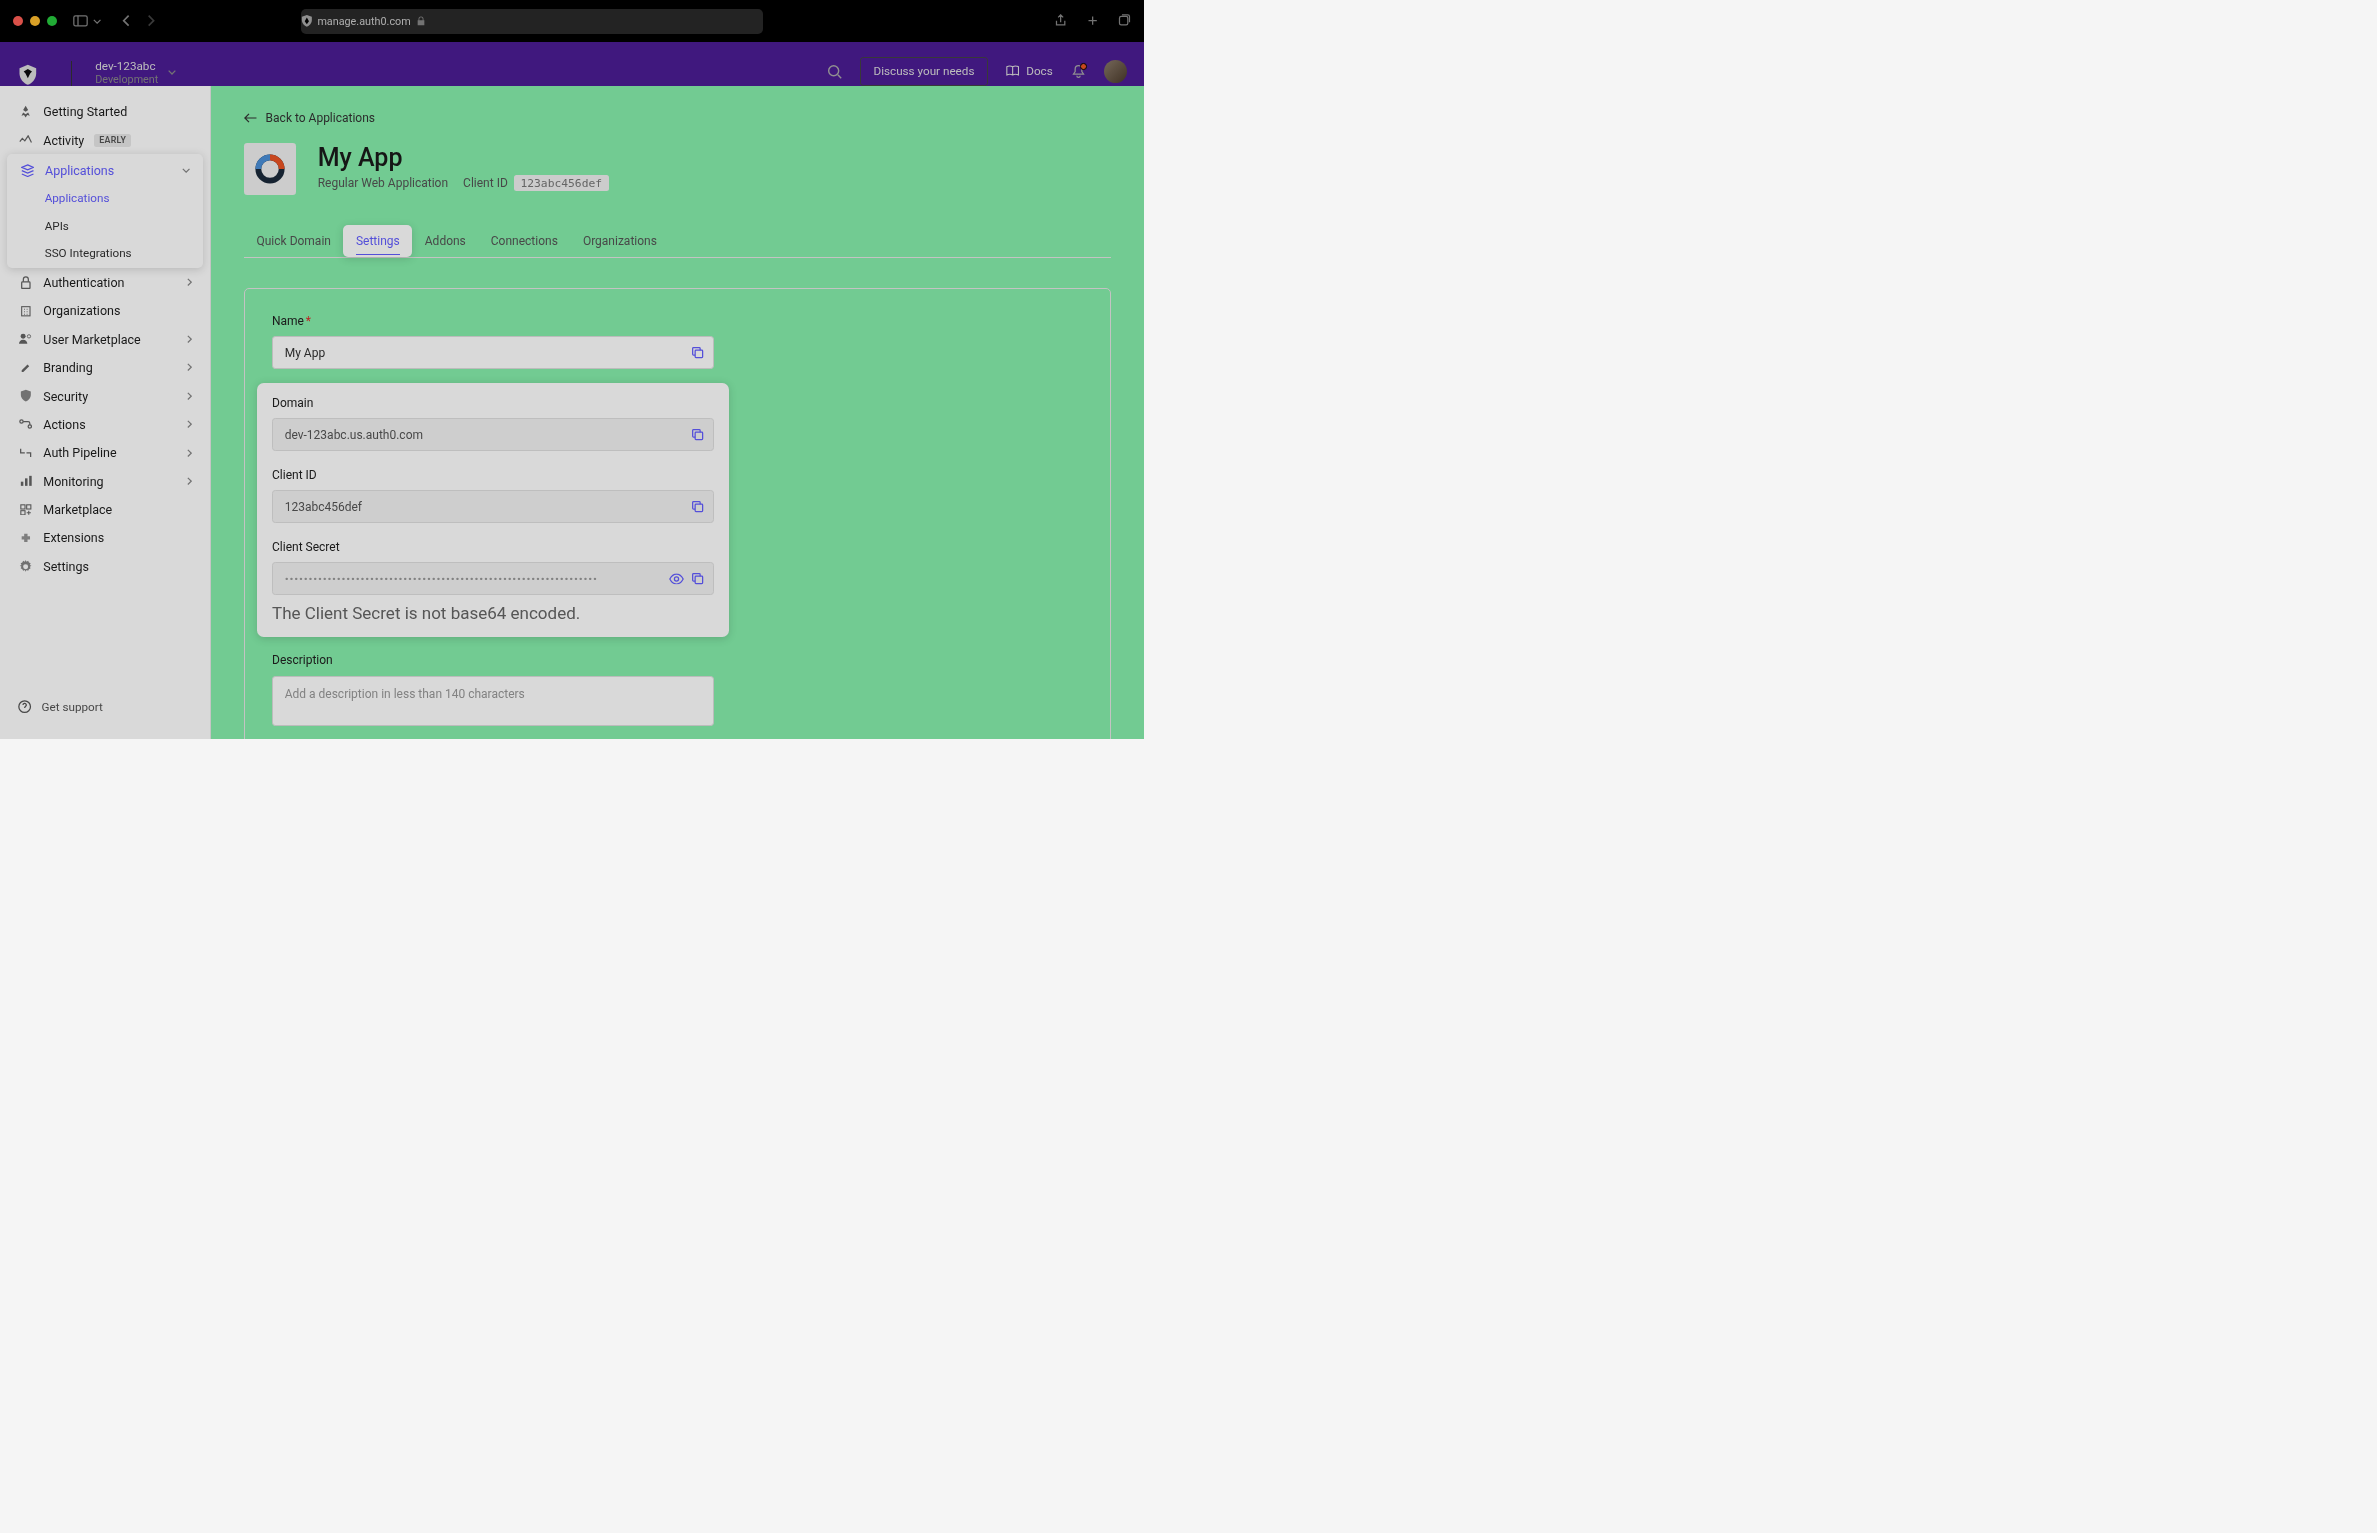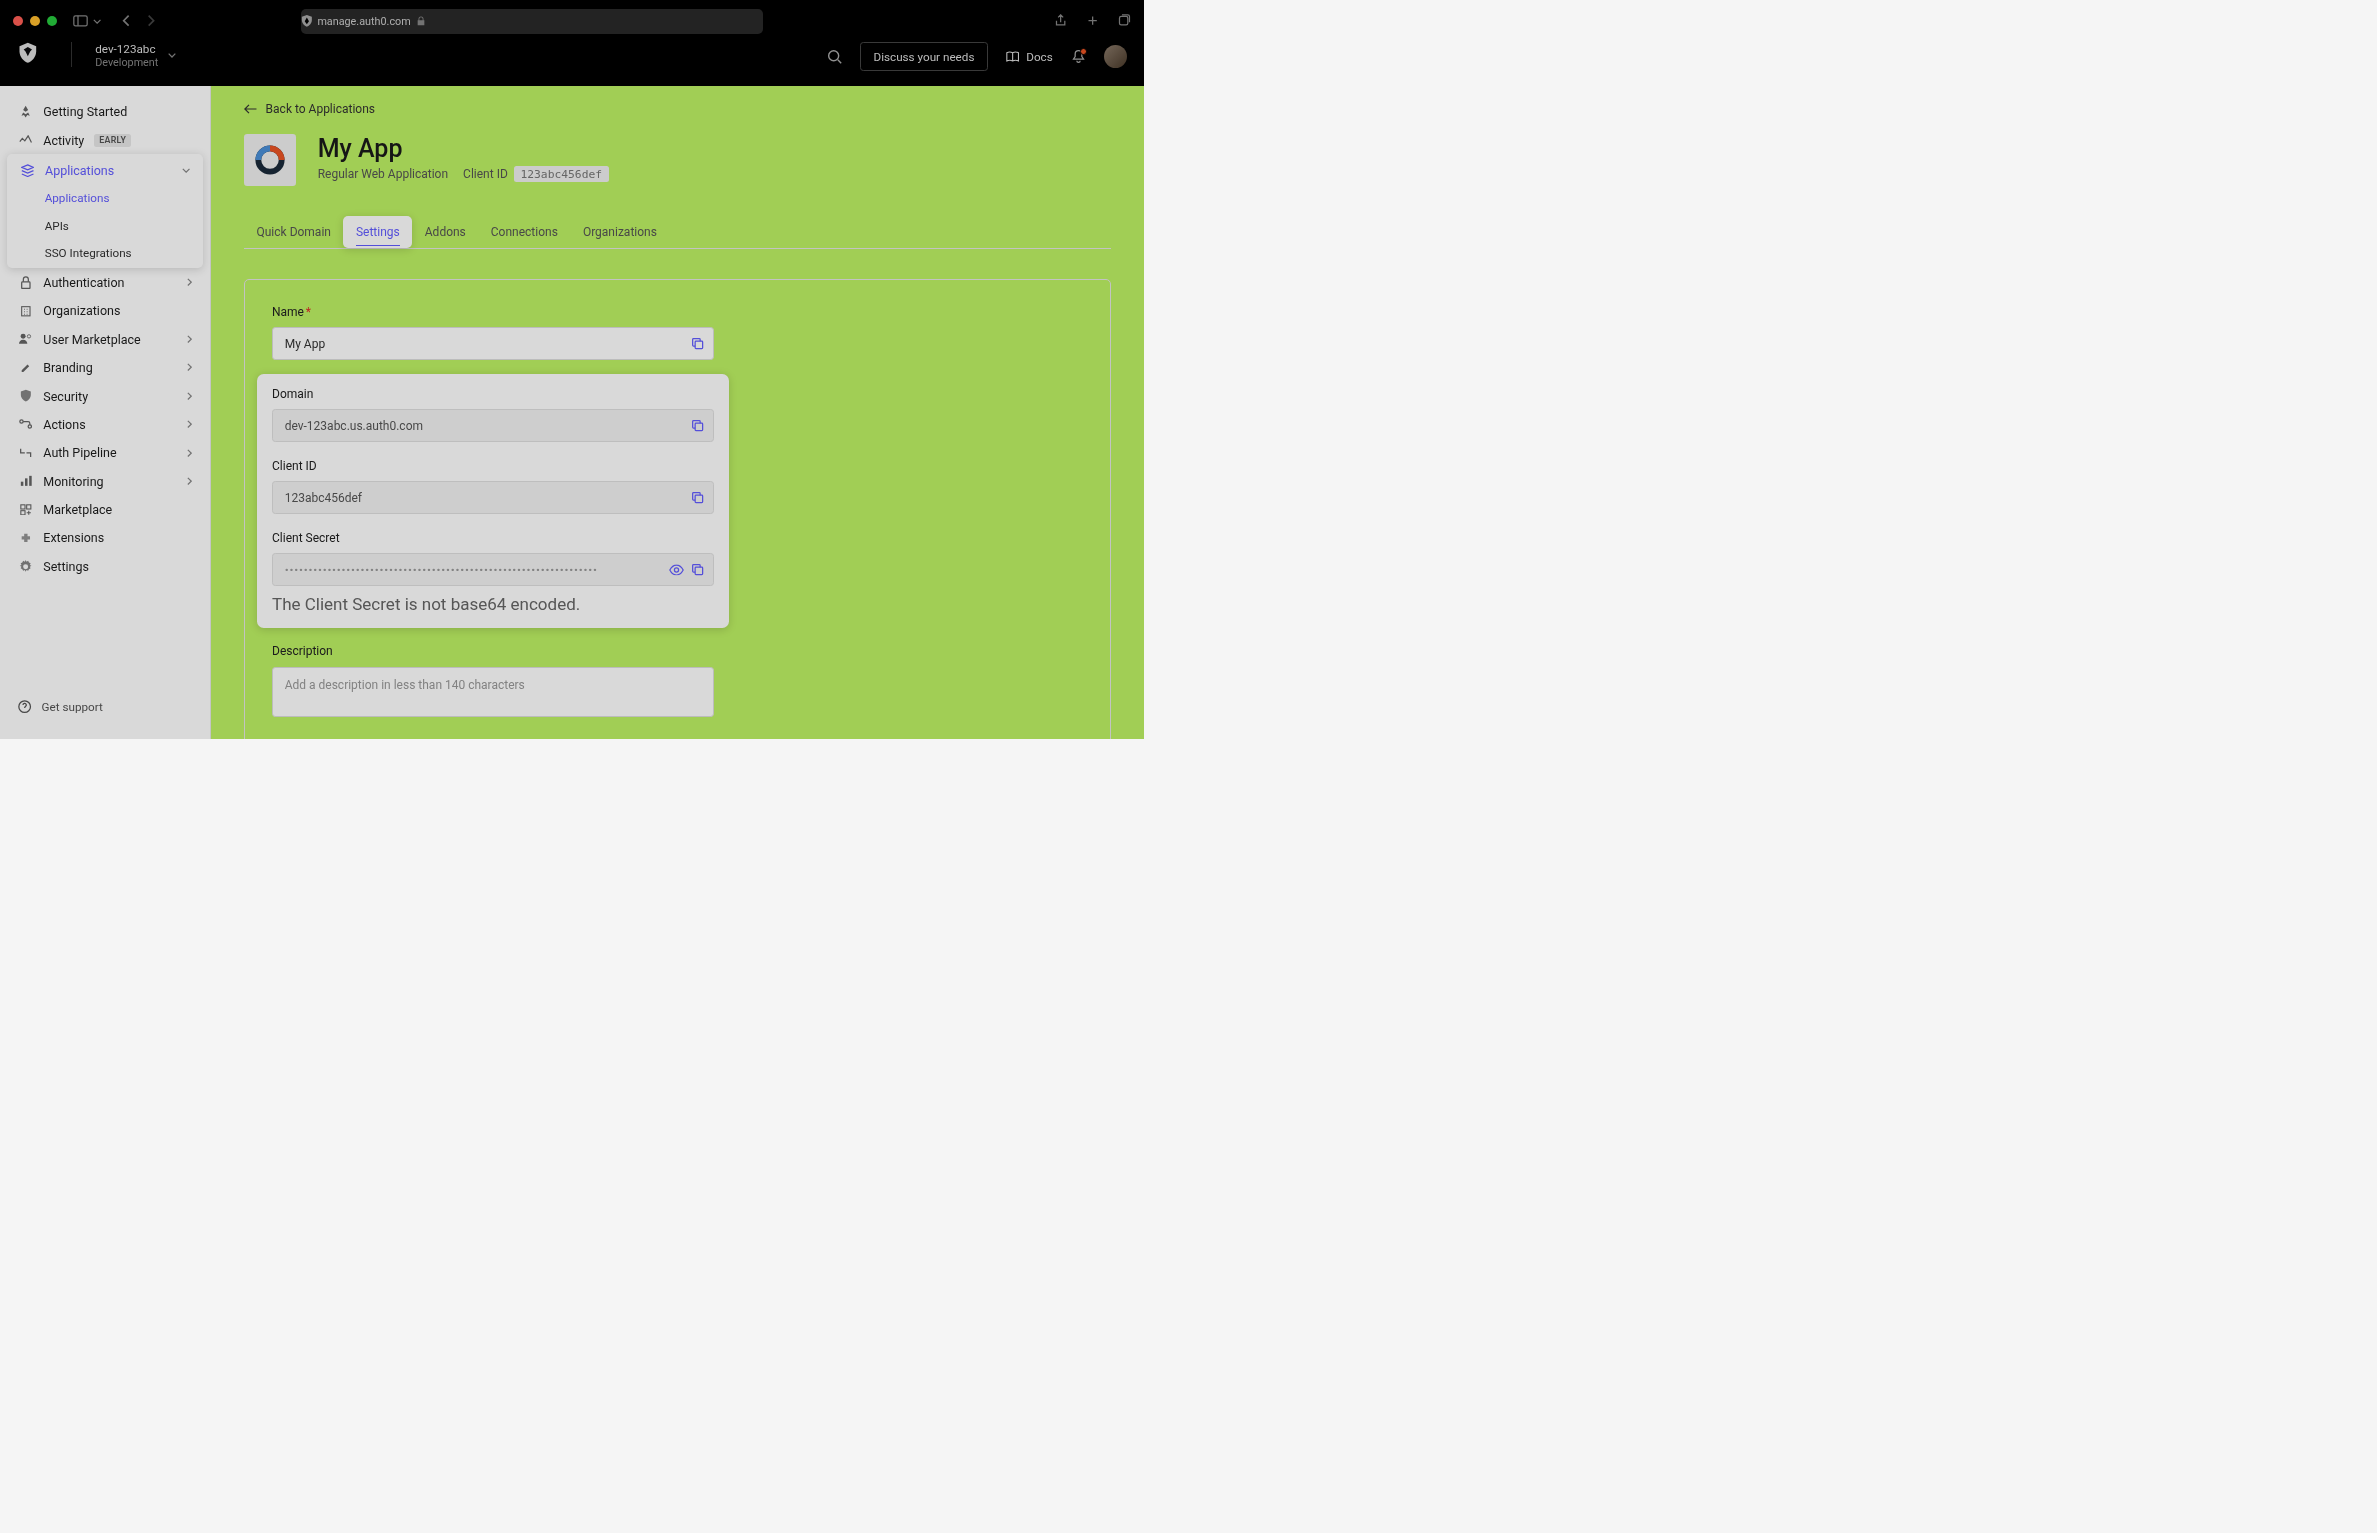--- a/index.html
+++ b/index.html
@@ -13,38 +13,38 @@
 .traffic-lights { display: flex; gap: 6.7px; }
 .traffic-light { width: 10px; height: 10px; border-radius: 50%; }
 .tl-red { background: #ff5f56; }
 .tl-yellow { background: #ffbd2e; }
 .tl-green { background: #27c93f; }
 .chrome-btn { color: #888; margin-left: 16.7px; display:flex; align-items:center; }
 .address-bar { margin: 0 auto; width: 462px; height: 25px; background: #2a2a2a; border-radius: 5px; display: flex; align-items: center; justify-content: center; color: #ccc; font-size: 10.8px; gap:5px;}
 .chrome-right { display:flex; gap:18.3px; color:#888; align-items:center; }
 
 
-.app-bar { height: 44px; background: #000000; display: flex; align-items: flex-start; padding: 0 16.7px; position: relative; z-index:0; color:#e6e6e6;gap:8px; }
+.app-bar { height: 44px; background: #4c1d95; display: flex; align-items: flex-end; padding: 0 16.7px; position: relative; z-index:0; color:#e6e6e6;gap:8px; }
 .logo-shield { width: 21.7px; height: 21.7px; color:#d0d0d0; display:flex; align-items:center; justify-content:center;}
 .divider-v { width:0.8px; height:25px; background:#333; margin: 0 15px 0 25px;}
 .tenant-selector { display:flex; align-items:center; gap:8.3px; cursor:pointer;}
 .tenant-name { font-size: 11.7px; color:#ddd; }
 .tenant-env { font-size: 10.8px; color:#888; }
 .tenant-chevron { color:#888;}
 .app-bar-right { margin-left:auto; display:flex; align-items:center; gap:18.3px;}
 .btn-discuss { border:0.8px solid #444; color:#ddd; padding:6.7px 12.5px; border-radius:3.3px; font-size:11.7px; background:transparent;}
 .docs-link { color:#ddd; display:flex; align-items:center; gap:6.7px; font-size:11.7px;}
 .bell-wrap { position:relative; color:#aaa;}
 .bell-dot { position:absolute; top:-0.8px; right:-0.8px; width:6.7px; height:6.7px; background:#eb5424; border-radius:50%; border:0.8px solid #000;}
 .avatar { width:23px; height:23px; border-radius:50%; background:linear-gradient(135deg,#8a7a6a,#4a3a2a); }
 
 
 .body-wrap { display:flex; height: calc(100% - 86px); position:relative; z-index:0;}
 .sidebar { width: 211px; background:#fff; border-right:0.8px solid #e8e8e8; padding: 11.7px 5px; display:flex; flex-direction:column; position:relative;}
-.main { flex:1; background:#bef264; padding: 16px 33px 0 33px; overflow:hidden;}
+.main { flex:1; background:#86efac; padding: 25px 33px 0 33px; overflow:hidden;}
 
 .nav-item { display:flex; align-items:center; gap:10px; padding: 6.7px 13.3px; color:#1e1e1e; font-size:12.5px; border-radius:3.3px; cursor:pointer;}
 .nav-item .icon { width:15px; height:15px; color:#666; display:flex; align-items:center; justify-content:center;}
 .nav-item.active { color:#635dff; }
 .nav-item.active .icon { color:#635dff;}
 .nav-chevron { margin-left:auto; color:#888;}
 .nav-badge { background:#e8e8e8; color:#555; font-size:8.8px; font-weight:600; padding:1.7px 5px; border-radius:2.5px; letter-spacing:0.3px;}
 .nav-sub { padding-left: 38px; font-size:11.7px; color:#333;}
 .nav-sub.active { color:#635dff; }
 .nav-group.highlighted { margin: 0 1.7px; padding: 1.7px 0;}

